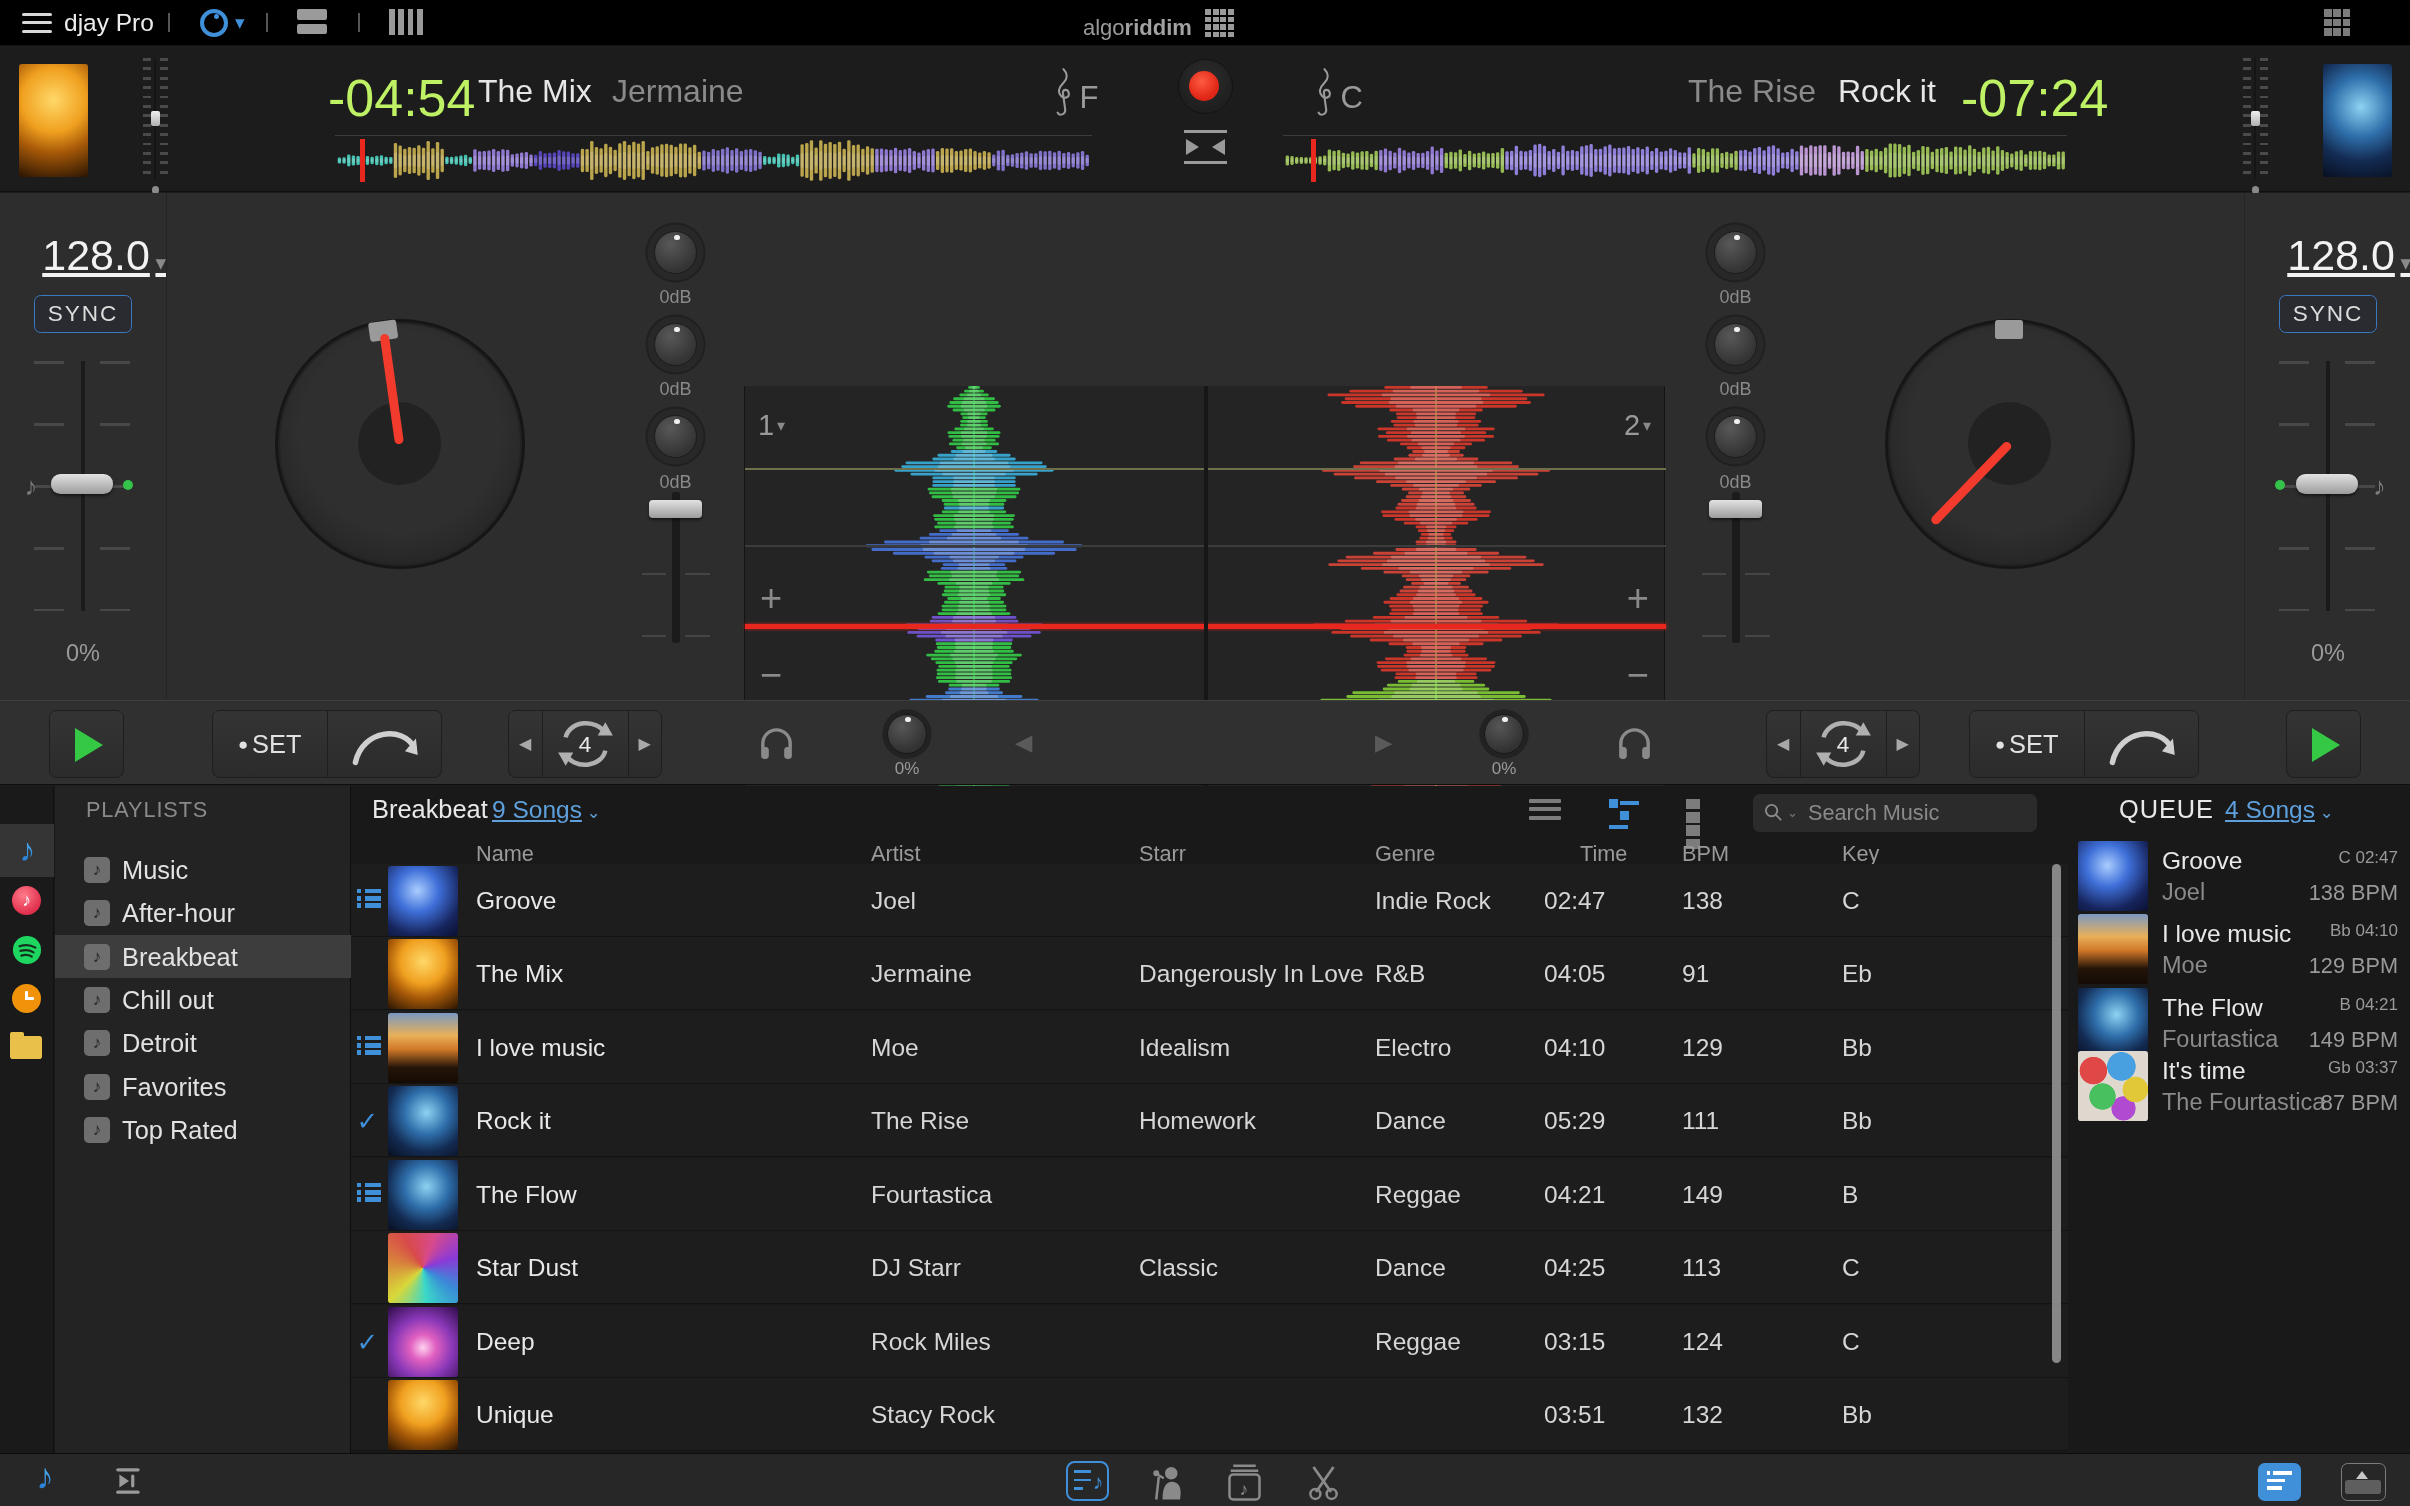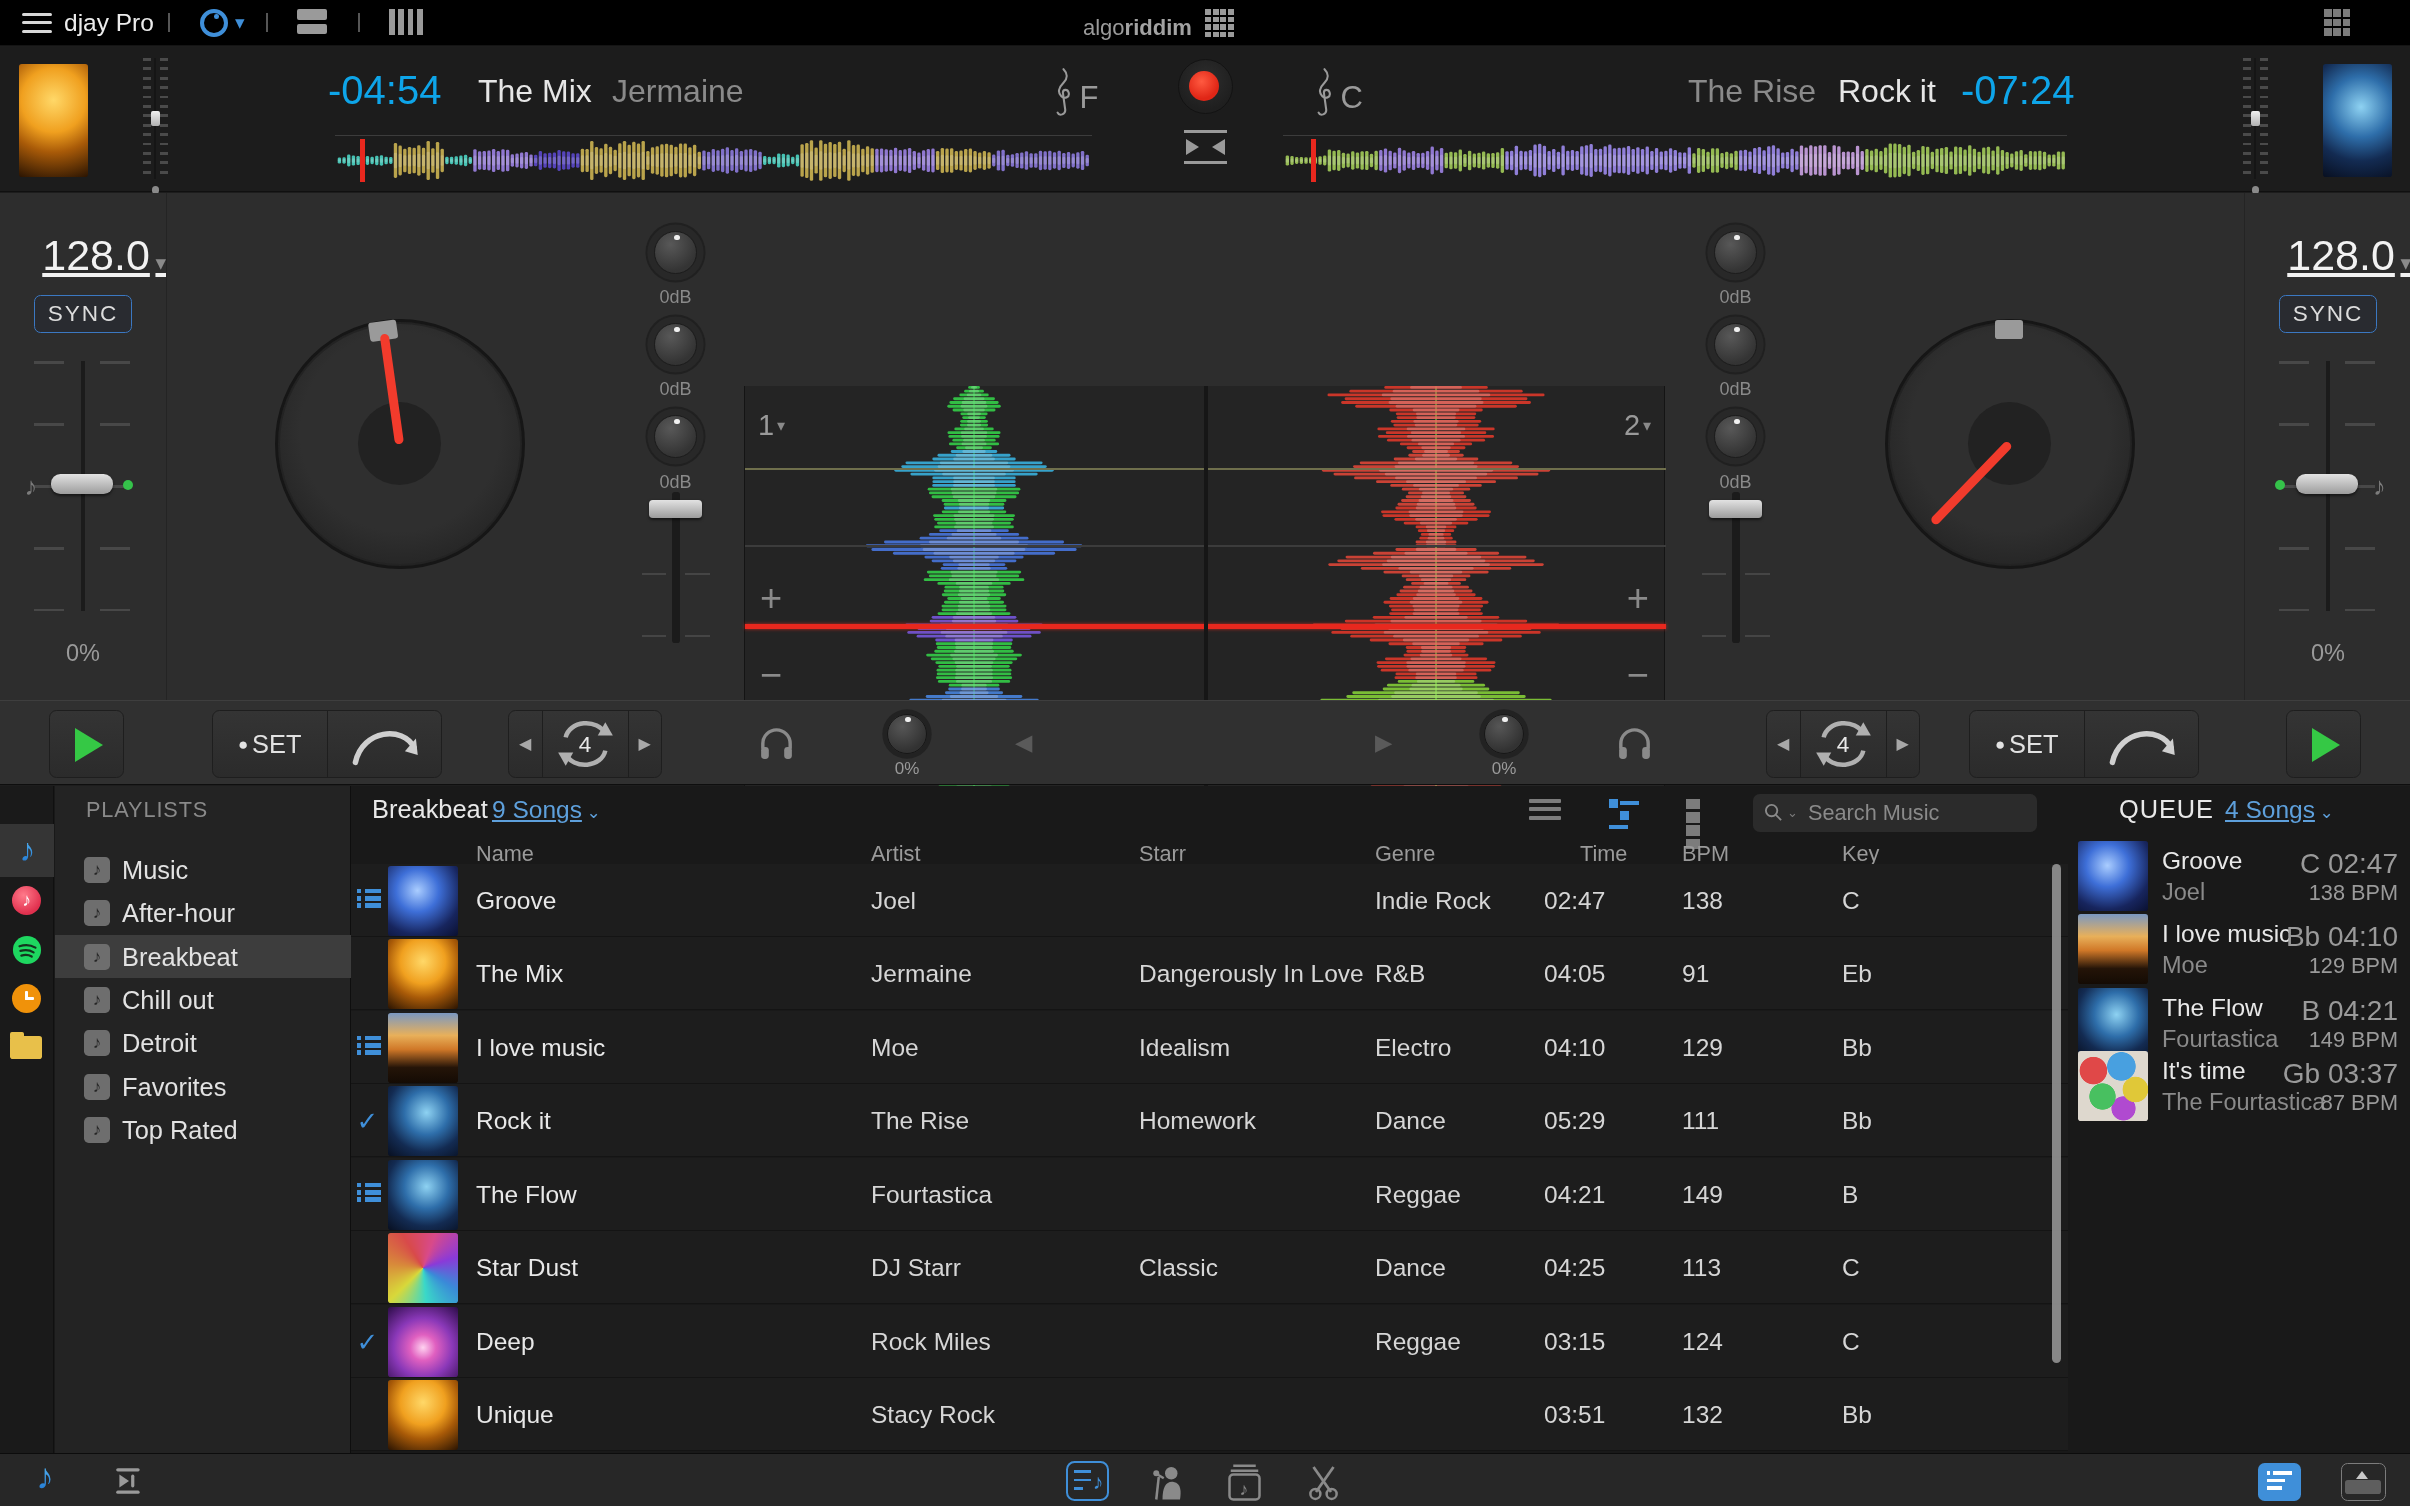--- a/index.html
+++ b/index.html
@@ -28,21 +28,21 @@
 
   
   #deckheader { left:0; top:47px; width:2411px; height:145px; background:#1c1c1c; border-bottom:0.9px solid #101010; }
   .hdr-art { top:17px; width:69px; height:113px; border-radius:2.8px; }
   .meter { top:11.3px; width:24.5px; height:121px; }
   .meter .mcol { position:absolute; top:0; width:7.5px; height:100%;
      background:repeating-linear-gradient(180deg,#4a4a4a 0 2.8px,transparent 2.8px 9.4px); }
   .meter .mline { position:absolute; left:11.3px; top:0; width:1.9px; height:100%; background:#151515; }
   .meter .mhandle { position:absolute; left:7.5px; top:53px; width:9.4px; height:15px; background:linear-gradient(180deg,#f0f0f0,#b0b0b0); border-radius:1.9px; }
   .meter .mdot { position:absolute; left:8.5px; top:128px; width:7.5px; height:7.5px; background:#8a8a8a; border-radius:50%; }
-  .dh-time { top:21px; font-size:40px; color:#0ea5e9; }
+  .dh-time { top:21px; font-size:52px; color:#bef264; }
   .dh-title { top:26px; font-size:32px; color:#e6e6e6; }
   .dh-artist { top:26px; font-size:32px; color:#8a8a8a; }
   .keybox { top:21px; height:41px; color:#9a9a9a; font-size:31px; }
   .keybox svg { vertical-align:-9.4px; margin-right:5.6px; }
   .strip-sep { top:88px; height:0.9px; background:#3c3c3c; }
   .strip { top:92px; height:43px; overflow:hidden; }
   .strip svg { position:absolute; left:0; top:0; }
   .strip .marker { position:absolute; top:-1.9px; width:4.7px; height:47px; background:#e8281e; border-radius:0.9px; }
   #recbtn { left:1178px; top:12.2px; width:55px; height:55px; border-radius:50%;
      background:radial-gradient(circle at 50% 38%, #2e2e2e, #1f1f1f 70%); border:1.9px solid #131313; }
@@ -177,21 +177,21 @@
   .qicon b { float:left; width:16px; height:4.7px; background:#3f8fd9; margin:0 0 2.8px 0; }
   .checkmark { color:#3f8fd9; font-size:26px; line-height:24.5px; }
   #tscroll { left:1701px; top:78px; width:8.5px; height:499px; background:#9a9a9a; border-radius:4.7px; opacity:.85; }
 
   #queuepanel { left:2069px; top:0; width:342px; height:667px; background:#191919; }
   .qheader { left:50px; top:9.4px; font-size:25.4px; color:#e8e8e8; letter-spacing:0.9px; }
   .qcount { left:156px; }
   .qitem { position:absolute; left:0; width:342px; height:73px; }
   .qitem .art { position:absolute; left:8.5px; top:1.9px; width:70px; height:70px; }
   .qtitle { position:absolute; left:93px; top:7.5px; font-size:24.5px; color:#e8e8e8; }
-  .qmeta1 { position:absolute; right:13px; top:9.4px; font-size:28px; color:#9a9a9a; }
+  .qmeta1 { position:absolute; right:13px; top:9.4px; font-size:17px; color:#9a9a9a; }
   .qartist{ position:absolute; left:93px; top:40px; font-size:23.5px; color:#8a8a8a; }
   .qmeta2 { position:absolute; right:13px; top:41px; font-size:21.7px; color:#9a9a9a; }
 
   
   .art { border-radius:2.8px; background-size:cover; }
   .art-crowd { background:radial-gradient(circle at 50% 32%, #ffd868 0%, #f0a01f 38%, #a85a08 62%, #2a1402 100%); }
   .art-robot { background:radial-gradient(circle at 42% 35%, #aacdff 0%, #3e6fd8 35%, #17255e 72%, #0a1030 100%); }
   .art-palms { background:linear-gradient(180deg,#7a98c2 0%,#e8b05a 32%,#d07828 52%,#241408 78%,#140b04 100%); }
   .art-dancer{ background:radial-gradient(circle at 55% 38%, #8ed2f2 0%, #2e6eaa 38%, #132b52 68%, #080f20 100%); }
   .art-mosaic{ background:conic-gradient(from 20deg,#d84a8a,#8a3ad8,#3a8ad8,#3ad8c8,#d8d83a,#d88a3a,#d84a4a,#d84a8a); }

